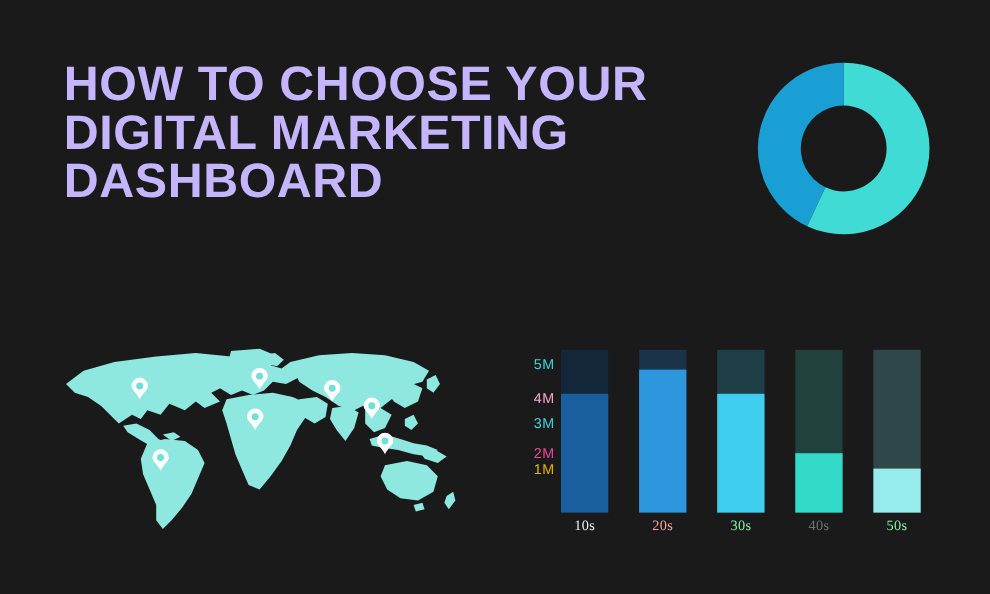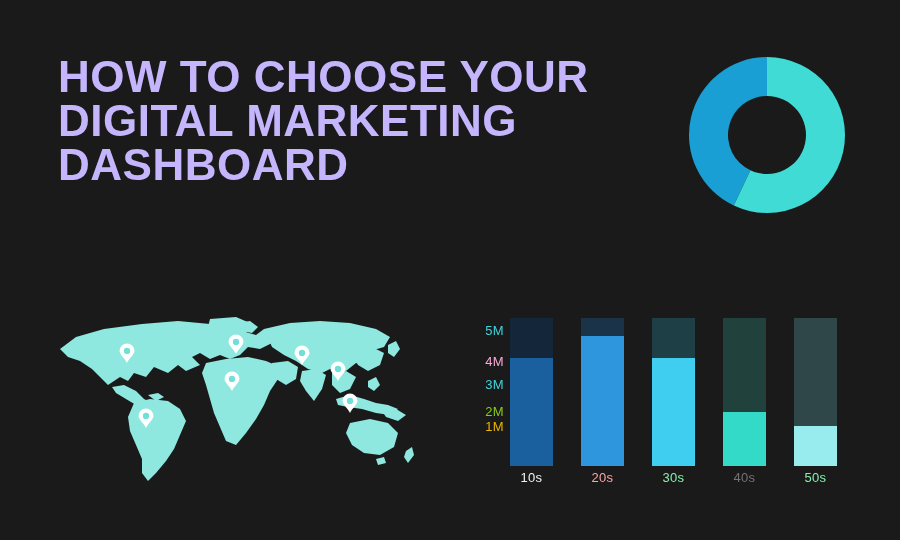--- a/index.html
+++ b/index.html
@@ -68,20 +68,21 @@
   .bar-label {
     position:absolute;
     top:152px;
     left:-6px;
     width:55px;
     text-align:center;
     color:#f2f2f2;
     font-size:13px;
     letter-spacing:0.3px;
     white-space:nowrap;
+    font-family:Liberation Serif, serif;
   }
 </style>
 </head>
 <body style="background: rgb(26, 26, 26);">
 
 <div class="stage">
 
   <div class="title-block">
     <div class="title-line">HOW TO CHOOSE YOUR</div>
     <div class="title-line">DIGITAL MARKETING</div>
@@ -153,21 +154,21 @@
           </g>
         </g>
     </svg>
   </div>
 
   <div class="bars-wrap">
     <div class="y-axis" id="y-axis">
         <div class="y-tick" style="top: 7.45455px; color: rgb(63, 211, 221);">5M</div>
         <div class="y-tick" style="top: 38px; color: #f9a8d4;">4M</div>
         <div class="y-tick" style="top: 61.2727px; color: rgb(63, 211, 221);">3M</div>
-        <div class="y-tick" style="top: 88.1818px; color: #84cc16;">2M</div>
+        <div class="y-tick" style="top: 88.1818px; color: #ec4899;">2M</div>
         <div class="y-tick" style="top: 103px; color: #eab308;">1M</div>
       </div>
     <div class="plot" id="bar-plot">
         <div class="bar-col" style="left: 0px;">
           <div class="bar-track" style="background: rgb(20, 38, 58);"></div>
           <div class="bar-fill" style="height: 107.636px; background: rgb(26, 95, 158);"></div>
           <div class="bar-label" style="color: rgb(242, 242, 242);">10s</div>
         </div>
         <div class="bar-col" style="left: 71px;">
           <div class="bar-track" style="background: rgb(27, 51, 72);"></div>

